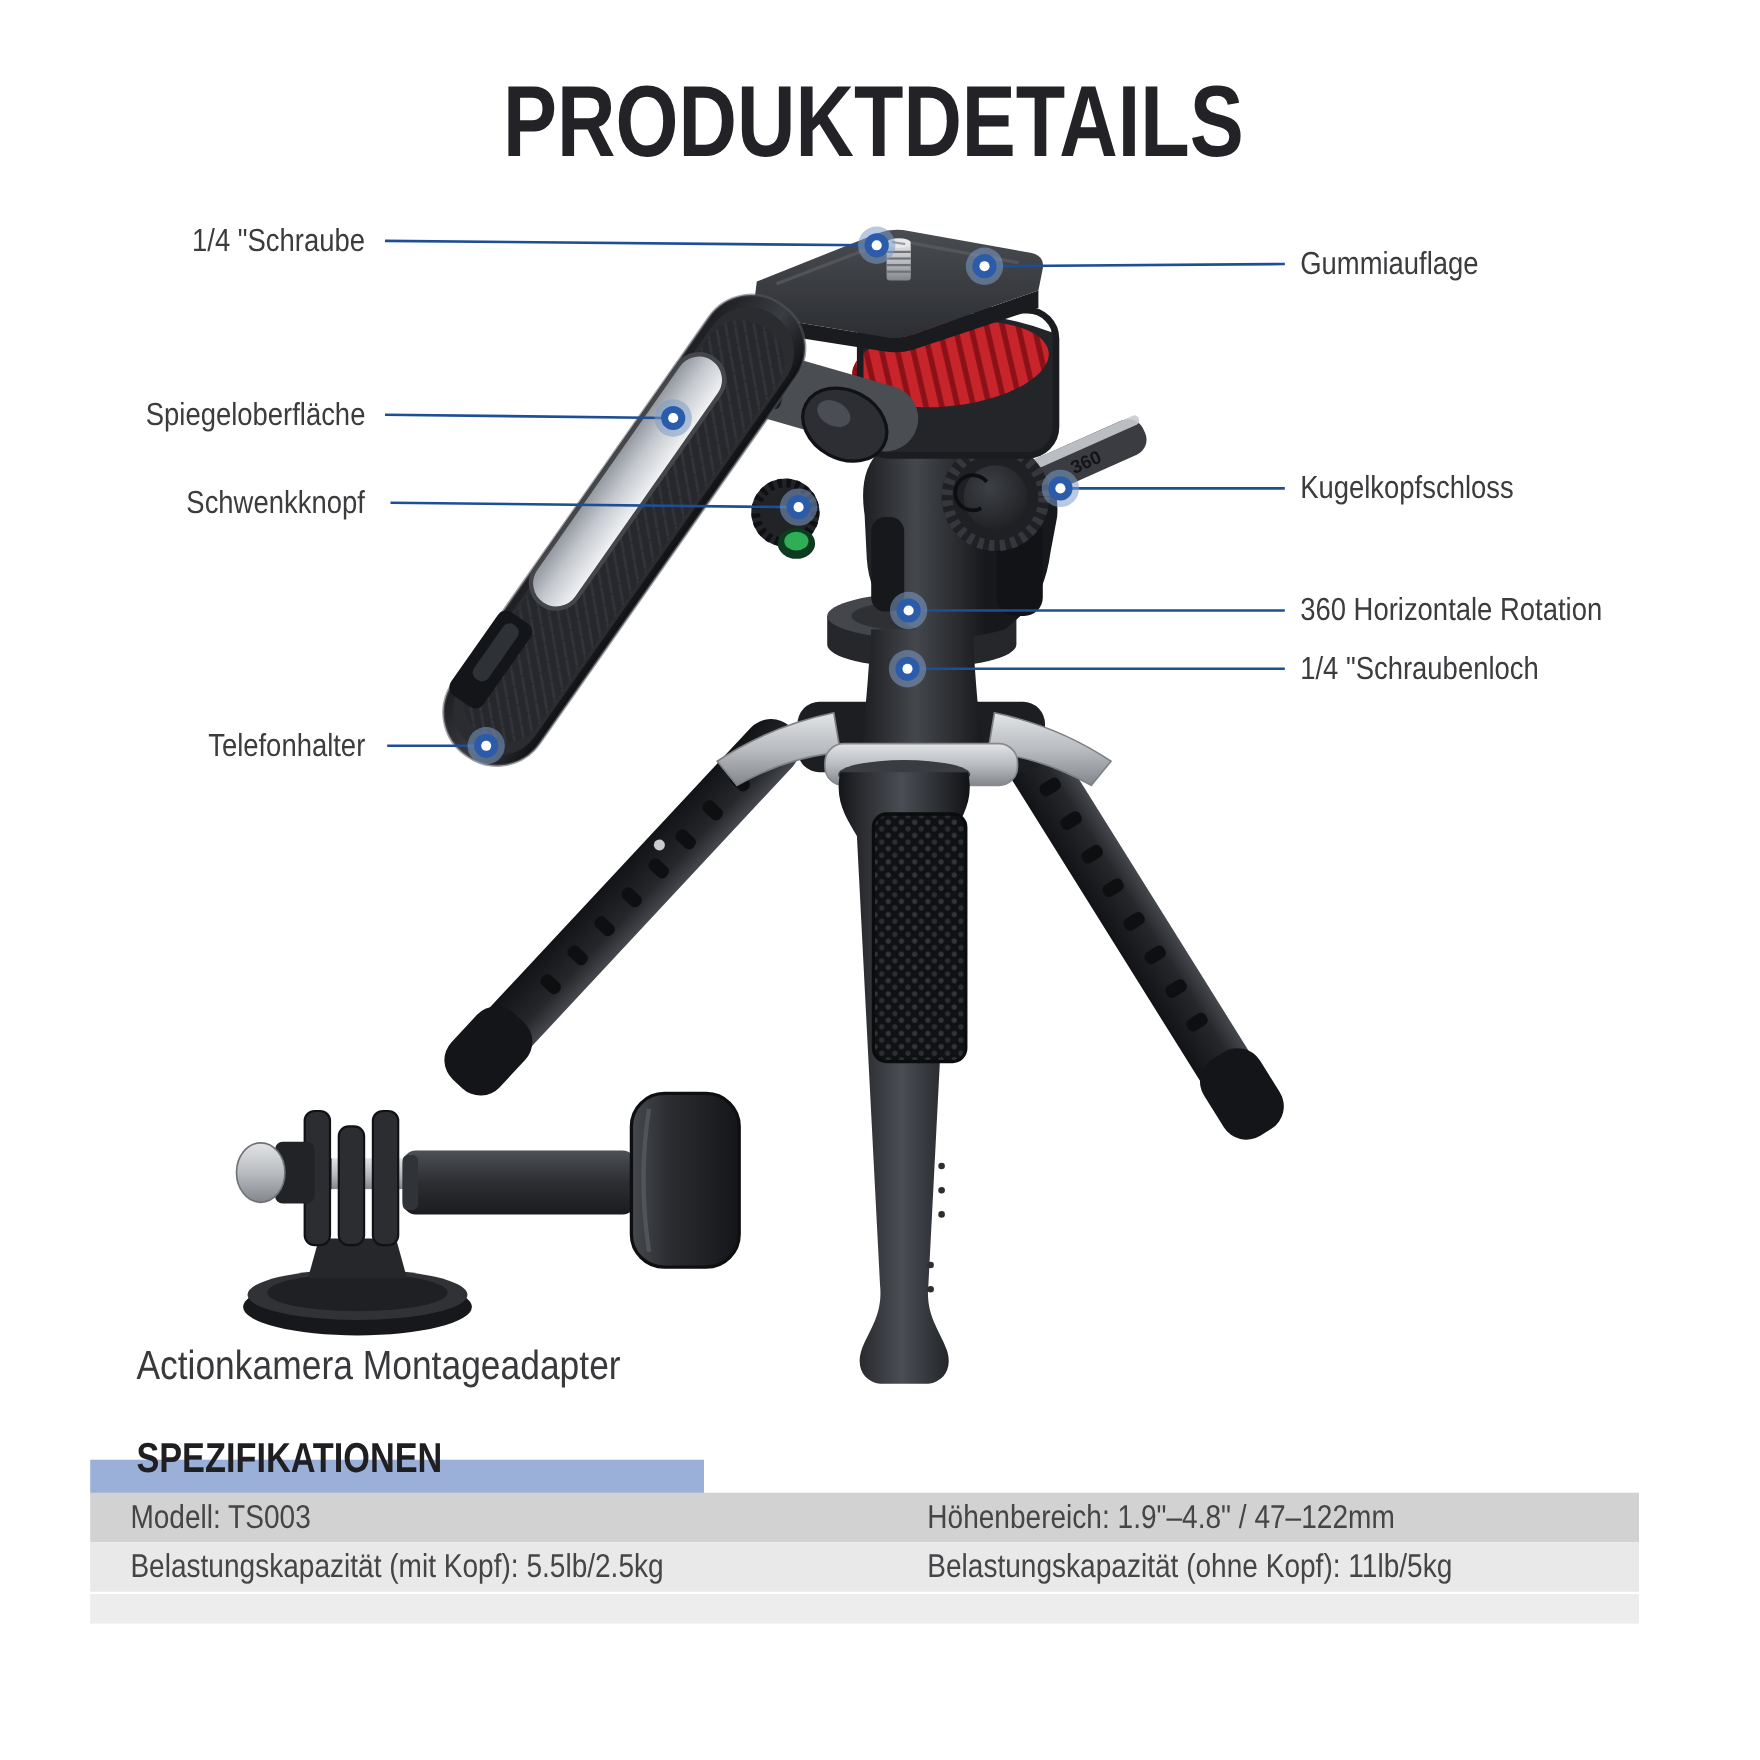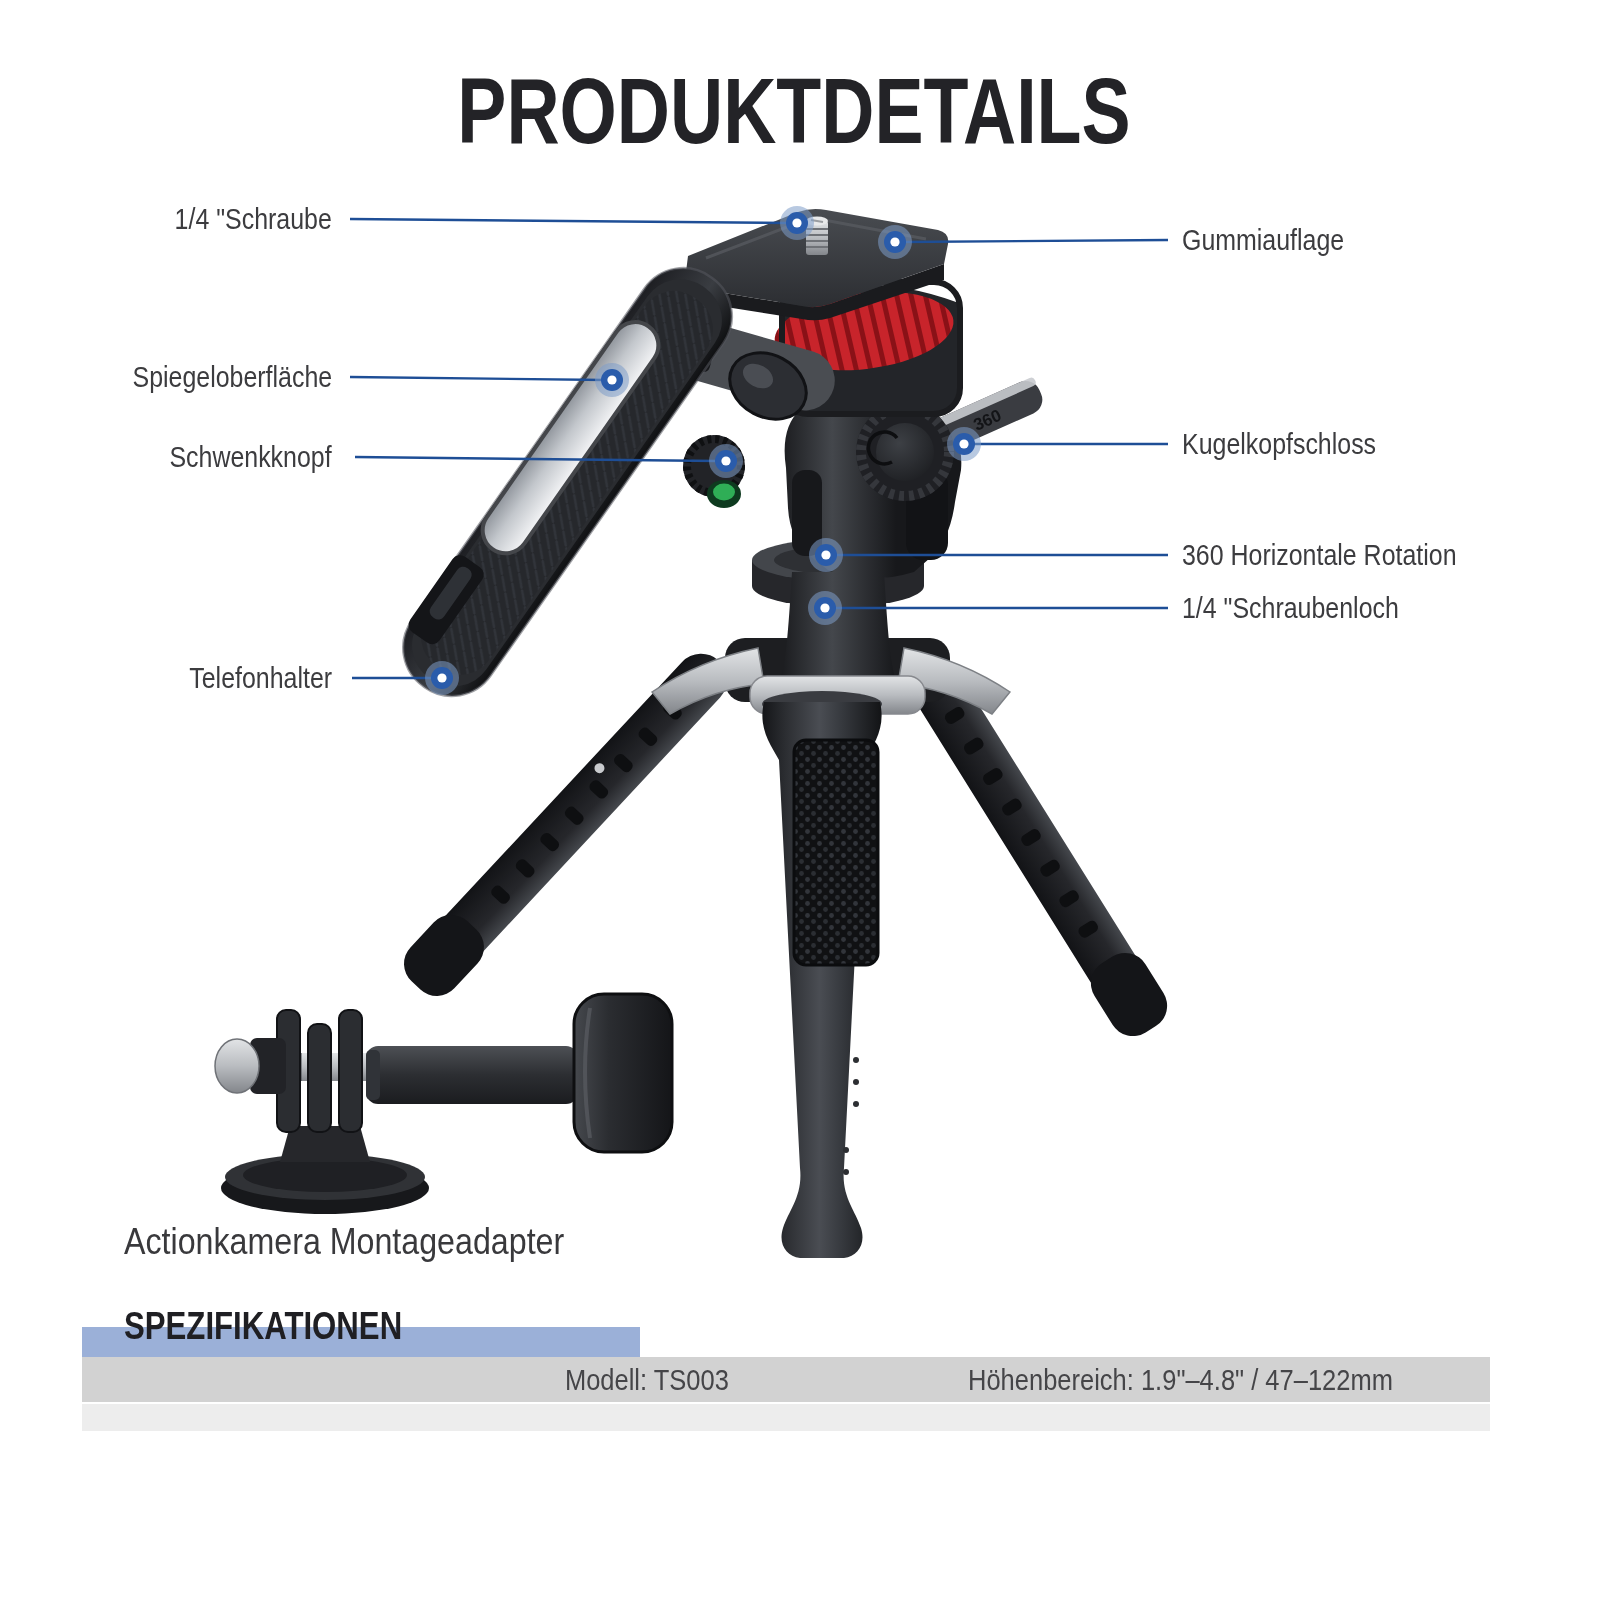--- a/index.html
+++ b/index.html
@@ -17,21 +17,21 @@
   .lbl.left{right:1268px;transform:scaleX(0.86);transform-origin:100% 50%;text-align:right;}
   .lbl.right{left:1182px;transform:scaleX(0.86);transform-origin:0 50%;}
   .adapter-caption{position:absolute;left:124px;top:1221px;font-size:37px;color:#39393c;
       transform:scaleX(0.87);transform-origin:0 0;white-space:nowrap;z-index:3;}
   .spec-heading{position:absolute;left:124px;top:1305px;font-size:38px;font-weight:800;
       color:#1f1f23;transform:scaleX(0.82);transform-origin:0 0;z-index:4;white-space:nowrap;}
   .spec-bar{position:absolute;left:82px;top:1327px;width:558px;height:31px;
       background:var(--spec-bar,#9bb0d8);z-index:3;}
   .spec-table{position:absolute;left:82px;top:1357px;width:1408px;z-index:3;}
   .spec-row{display:grid;grid-template-columns:761px 1fr;height:45px;line-height:45px;}
-  .spec-row.dark{background:var(--row-dark,#d2d2d2);text-align:right;}
+  .spec-row.dark{background:var(--row-dark,#d2d2d2);}
   .spec-row.light{background:var(--row-light,#e9e9e9);}
   .spec-row.tail{height:27px;margin-top:2px;background:var(--row-tail,#ededed);}
   .spec-cell{font-size:30px;color:#454548;padding-left:43px;white-space:nowrap;
       transform:scaleX(0.85);transform-origin:0 50%;}
   .spec-cell.r{padding-left:0;}
   .cl{stroke:var(--accent-blue,#1e4e96);stroke-width:2.4;}
   .halo{fill:var(--halo-blue,#7e9cc9);opacity:.55;}
   .ring{fill:var(--dot-blue,#2a5cab);}
   .core{fill:#ffffff;}
 </style>
@@ -346,16 +346,20 @@
   <div class="adapter-caption">Actionkamera Montageadapter</div>
 
   <div class="spec-heading">SPEZIFIKATIONEN</div>
   <div class="spec-bar"></div>
 
   <div class="spec-table">
     <div class="spec-row dark">
       <div class="spec-cell">Modell: TS003</div>
       <div class="spec-cell r">Höhenbereich: 1.9"–4.8" / 47–122mm</div>
     </div>
+    <div class="spec-row light">
+      <div class="spec-cell">Belastungskapazität (mit Kopf): 5.5lb/2.5kg</div>
+      <div class="spec-cell r">Belastungskapazität (ohne Kopf): 11lb/5kg</div>
+    </div>
     <div class="spec-row tail"></div>
   </div>
 
 </div>
 
 </body></html>

